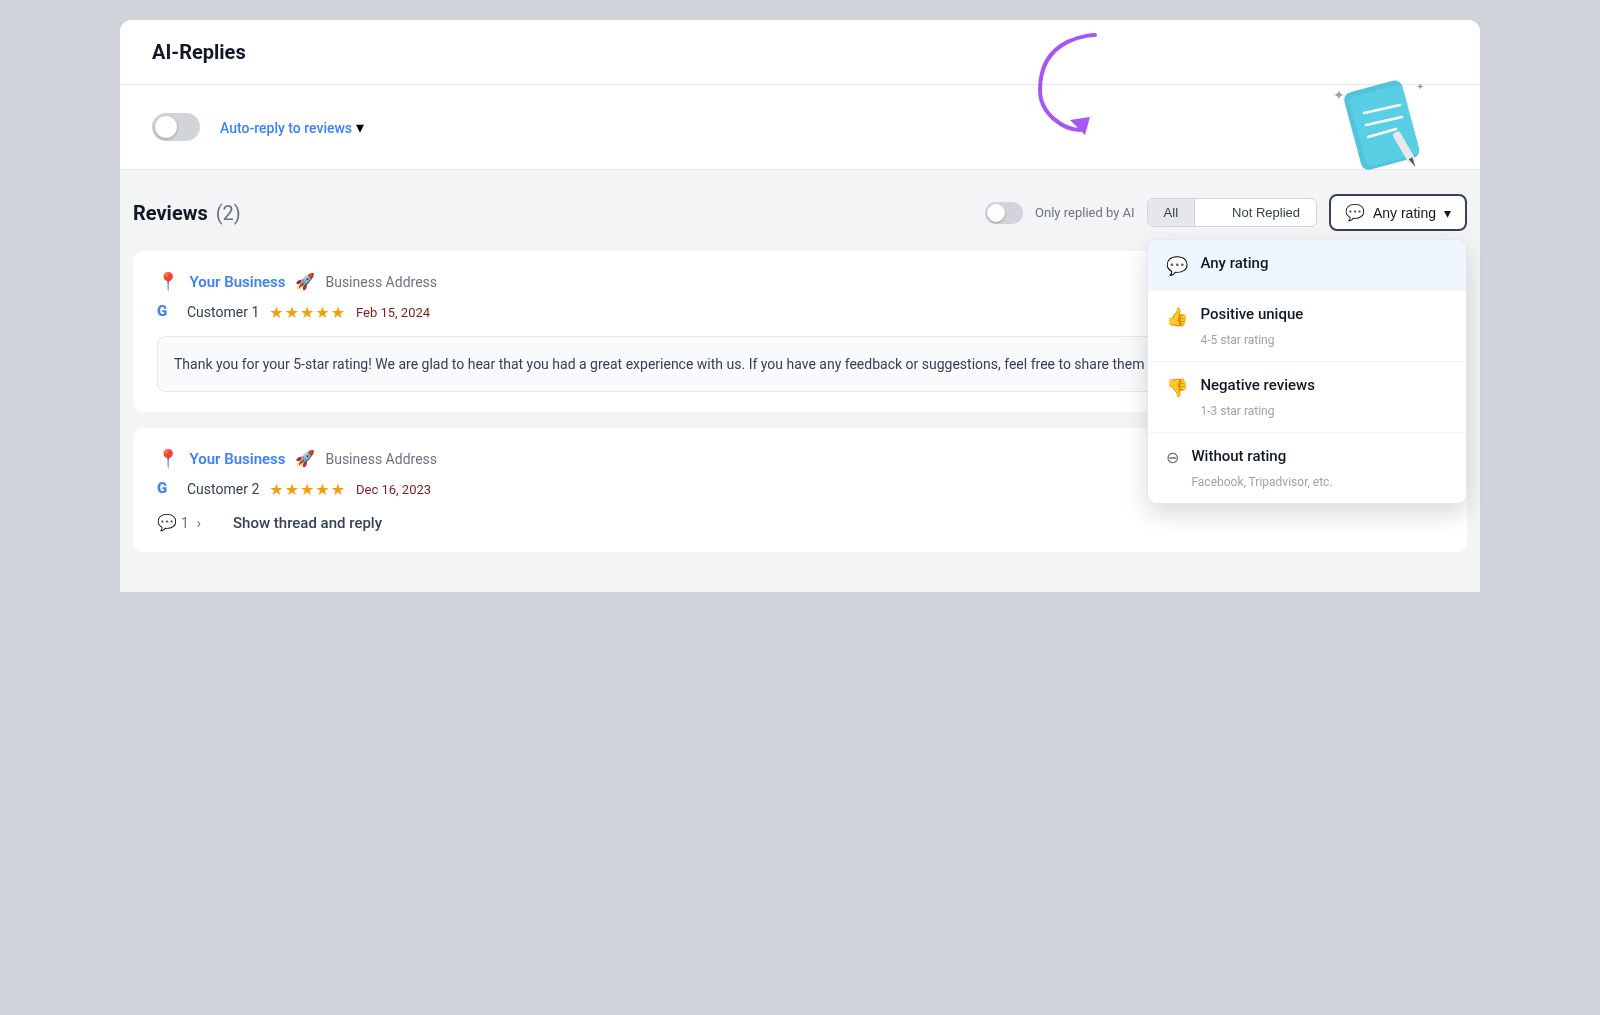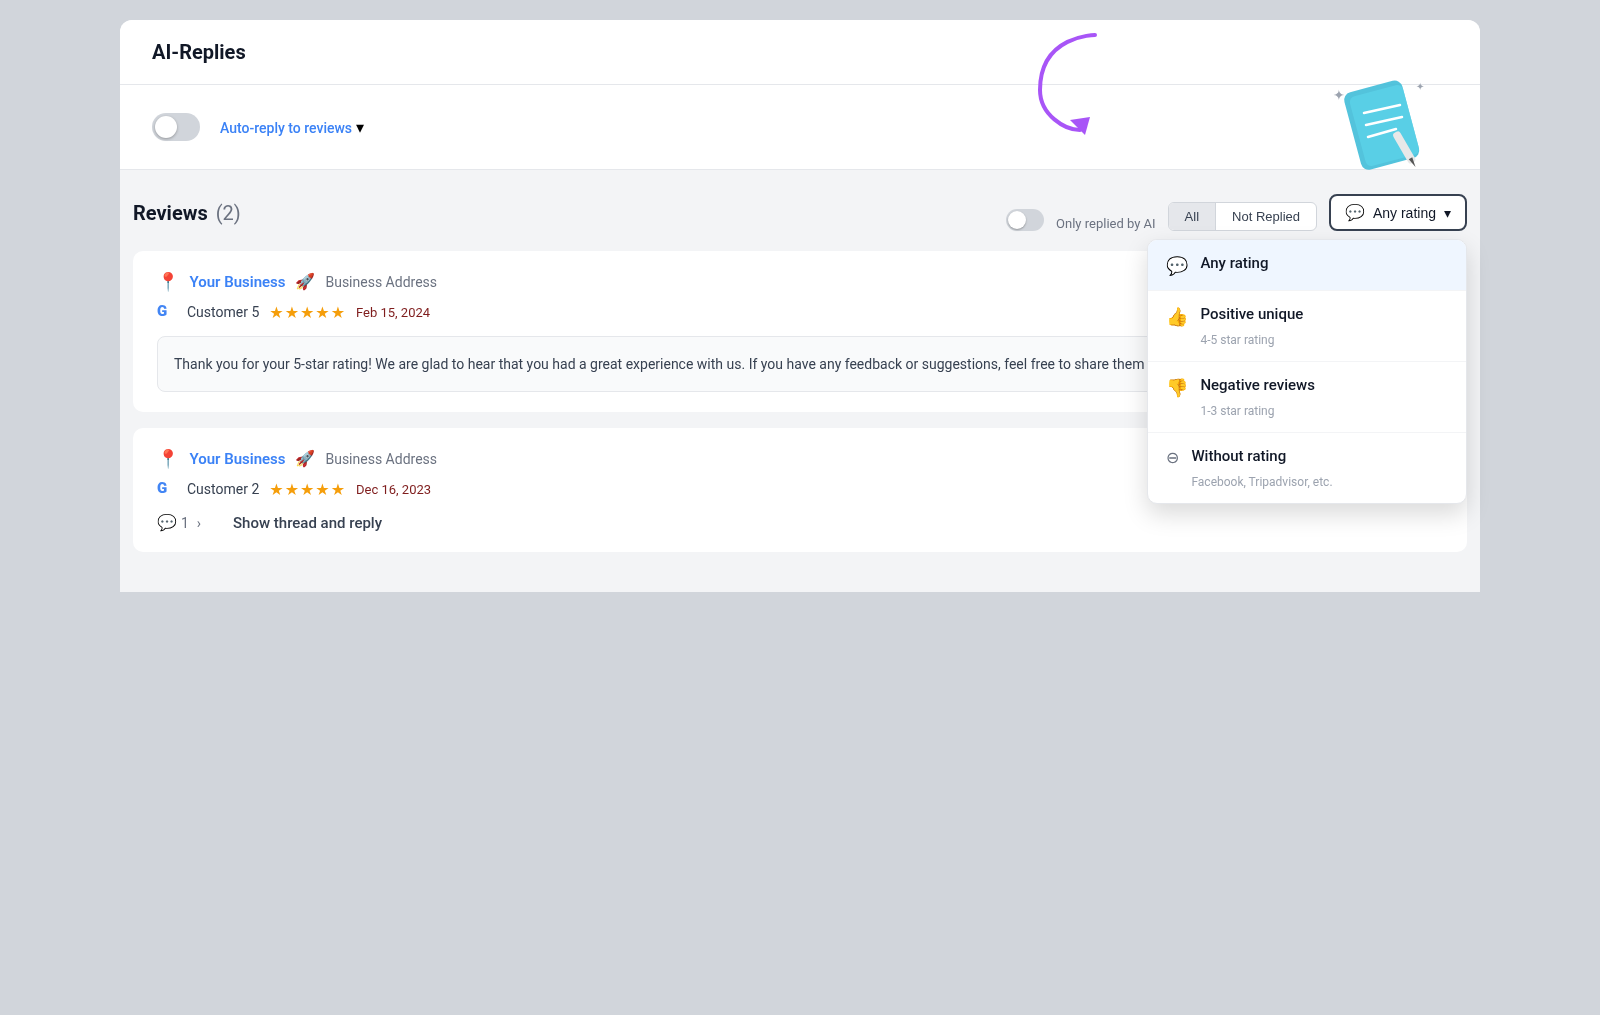--- a/index.html
+++ b/index.html
@@ -109,21 +109,21 @@
       display: flex;
       align-items: center;
       gap: 8px;
     }
     .reviews-count {
       color: #6b7280;
       font-weight: 400;
     }
     .reviews-filters {
       display: flex;
-      align-items: flex-end;
+      align-items: center;
       gap: 12px;
     }
     .ai-toggle-label {
       font-size: 13px;
       color: #6b7280;
       white-space: nowrap;
     }
     .small-toggle {
       width: 38px;
       height: 22px;
@@ -141,20 +141,21 @@
       top: 2px;
       left: 2px;
       box-shadow: 0 1px 2px rgba(0,0,0,0.3);
     }
     .filter-btn-group {
       display: flex;
       border: 1px solid #d1d5db;
       border-radius: 6px;
       overflow: hidden;
       background: white;
+      gap: 21px;
     }
     .filter-btn {
       padding: 6px 16px;
       font-size: 13px;
       cursor: pointer;
       border: none;
       background: transparent;
       color: #374151;
     }
     .filter-btn.active {
@@ -429,21 +430,21 @@
 
     <div class="review-card">
       <div class="review-business-row">
         <span class="location-icon">📍</span>
         <span class="business-name">Your Business</span>
         <span class="rocket-emoji">🚀</span>
         <span class="business-address">Business Address</span>
       </div>
       <div class="review-meta-row">
         <span class="google-icon" style="color:#4285f4; font-weight:900; font-size:15px;">G</span>
-        <span class="customer-name">Customer 5</span>
+        <span class="customer-name">Customer 1</span>
         <span class="stars">★★★★★</span>
         <span class="review-date">Feb 15, 2024</span>
       </div>
       <div class="review-content">Thank you for your 5-star rating! We are glad to hear that you had a great experience with us. If you have any feedback or suggestions, feel free to share them with us. We appreciate your support!</div>
     </div>
 
     <div class="review-card">
       <div class="review-business-row">
         <span class="location-icon">📍</span>
         <span class="business-name">Your Business</span>

